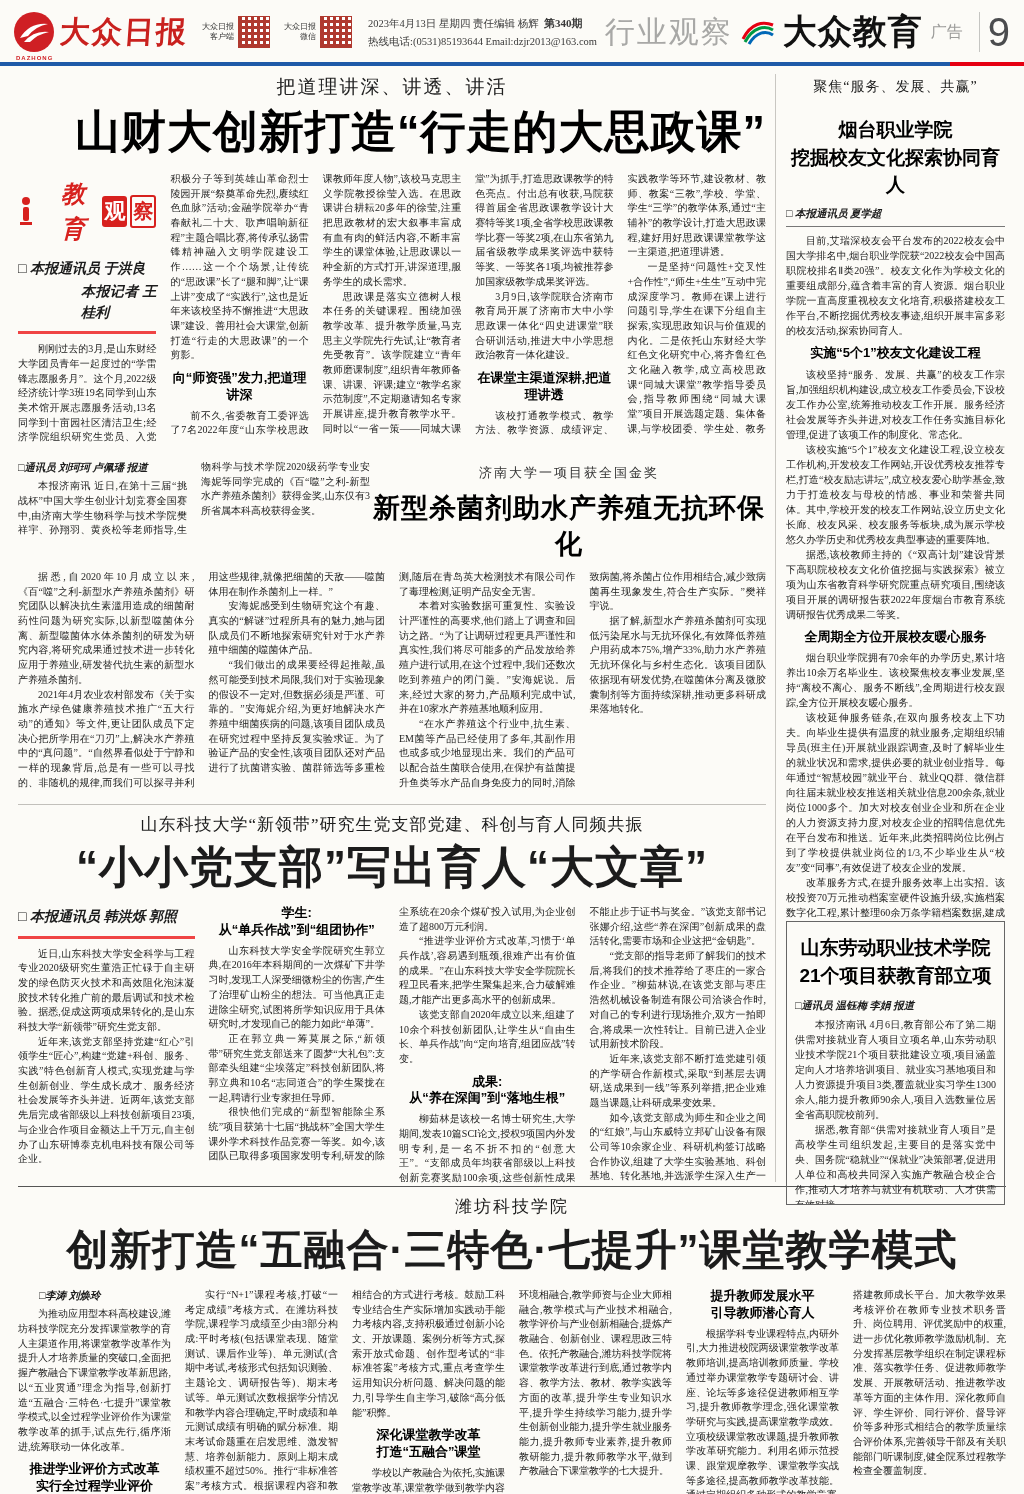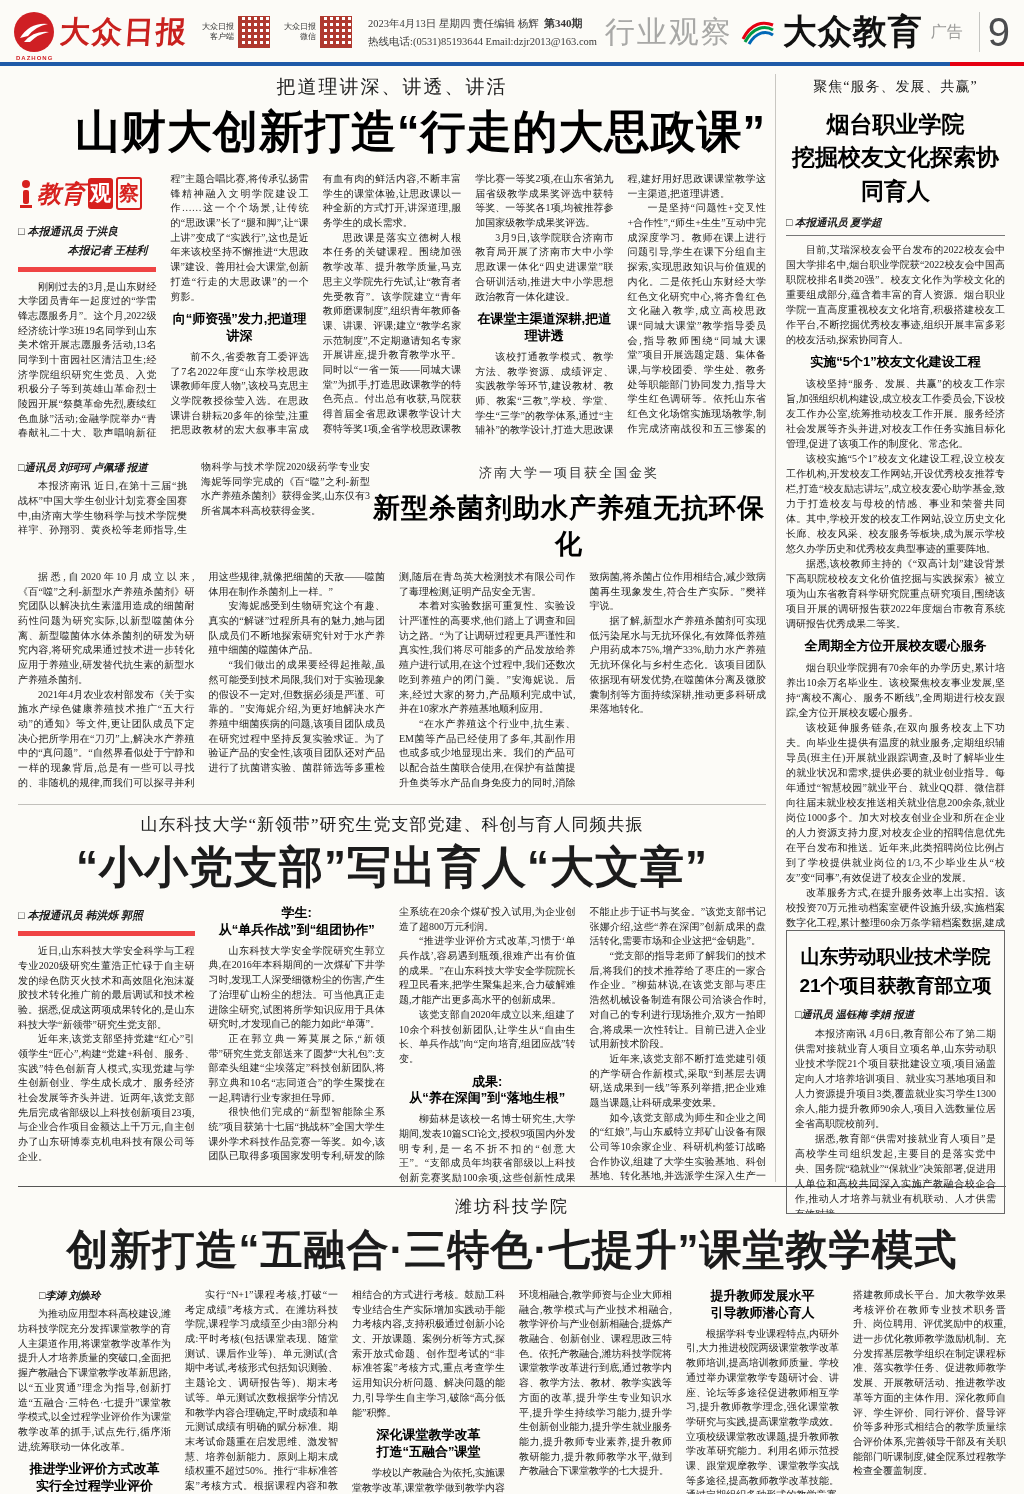--- a/index.html
+++ b/index.html
@@ -48,24 +48,24 @@
   .cols5 { column-count:5; height:278px; }
   .cols4 { column-count:4; }
   .cols6 { column-count:6; height:226px; }
   
   .shancai-headline {
     text-align:right; font-size:45px; font-weight:900; letter-spacing:1px;
     font-family:"Liberation Sans",sans-serif; color:#000; margin:2px 0 10px 0;
   }
   .eduobs { display:flex; align-items:center; gap:3px; margin:4px 0 10px 0; }
   .eduobs svg { flex:0 0 auto; }
-  .eduobs .t1 { color:#d7211e; font-size:24px; font-weight:900; font-family:"Liberation Sans",sans-serif; font-style:italic; }
+  .eduobs .t1 { color:#d7211e; font-size:24px; font-weight:900; font-family:"Liberation Sans",sans-serif; font-style:italic;margin-left:24px; }
   .eduobs .t2 { background:#d7211e; color:#fff; font-size:21px; font-weight:900; font-family:"Liberation Sans",sans-serif; padding:0 2px; border-radius:3px; }
   .eduobs .t3 { color:#d7211e; border:2px solid #d7211e; font-size:20px; font-weight:900; font-family:"Liberation Sans",sans-serif; padding:0 1px; border-radius:3px; }
-  .byline-box { border-bottom:5px solid #ef4444; padding:2px 0 8px 0; margin-bottom:8px; font-size:11px; text-indent:0; }
+  .byline-box { border-bottom:3px solid #ef4444; padding:2px 0 8px 0; margin-bottom:8px; font-size:14px; text-indent:0; }
   .byline-box .l2 { display:block; margin-top:3px; padding-left:4.5em; }
   .byline-box b { font-weight:bold; font-style:italic; }
   .plain-byline { font-size:10.5px; margin-bottom:4px; text-indent:0; }
   .plain-byline b { font-style:italic; }
   
   .jinan { margin-top:10px; }
   .jinan-top { display:flex; gap:2px; }
   .jinan-lead { width:352px; column-count:2; column-gap:14px; column-fill:auto; height:92px; overflow:hidden; font-size:10px; line-height:1.47; text-align:justify; }
   .jinan-lead .lead-p { text-indent:2em; }
   .jinan-head { flex:1; text-align:center; padding-top:4px; }
@@ -73,21 +73,21 @@
   .jinan-headline { font-size:27px; font-weight:bold; letter-spacing:1px; margin-top:8px; color:#000; }
   .jinan .cols4 { height:226px; margin-top:8px; }
   
   .hr-thin { border-top:1px solid #c2c0bb; margin:8px 0; }
   .dzb-kicker { text-align:center; font-size:17px; letter-spacing:1px; }
   .dzb-headline { text-align:center; font-size:44px; font-weight:900; font-family:"Liberation Sans",sans-serif; letter-spacing:1px; margin:2px 0 8px 0; }
   .dzb .cols4 { height:282px; }
   
   .side-kicker { text-align:center; font-size:14px; letter-spacing:1px; margin-top:4px; }
   .side-headline { text-align:center; font-family:"Liberation Sans",sans-serif; font-weight:900; color:#000; }
-  .yantai .side-headline { font-size:23px; line-height:1.45; margin-top:12px; }
+  .yantai .side-headline { font-size:19px; line-height:1.45; margin-top:20px; }
   .side-byline { font-size:10.5px; margin:8px 0 6px 0; border-bottom:1px solid #777; padding-bottom:5px; }
   .side-byline b { font-style:italic; }
   .sideflow { font-size:10px; line-height:1.5; text-align:justify; height:688px; overflow:hidden; }
   .sideflow p { text-indent:2em; }
   .laodong { border:1px solid #666; padding:12px 8px 8px 8px; height:284px; overflow:hidden; }
   .laodong .side-headline { font-size:19px; line-height:1.5; }
   .laodong .plain-byline { margin:8px 0 4px 0; }
   .laodong-flow { font-size:10px; line-height:1.5; text-align:justify; }
   .laodong-flow p { text-indent:2em; }
   

